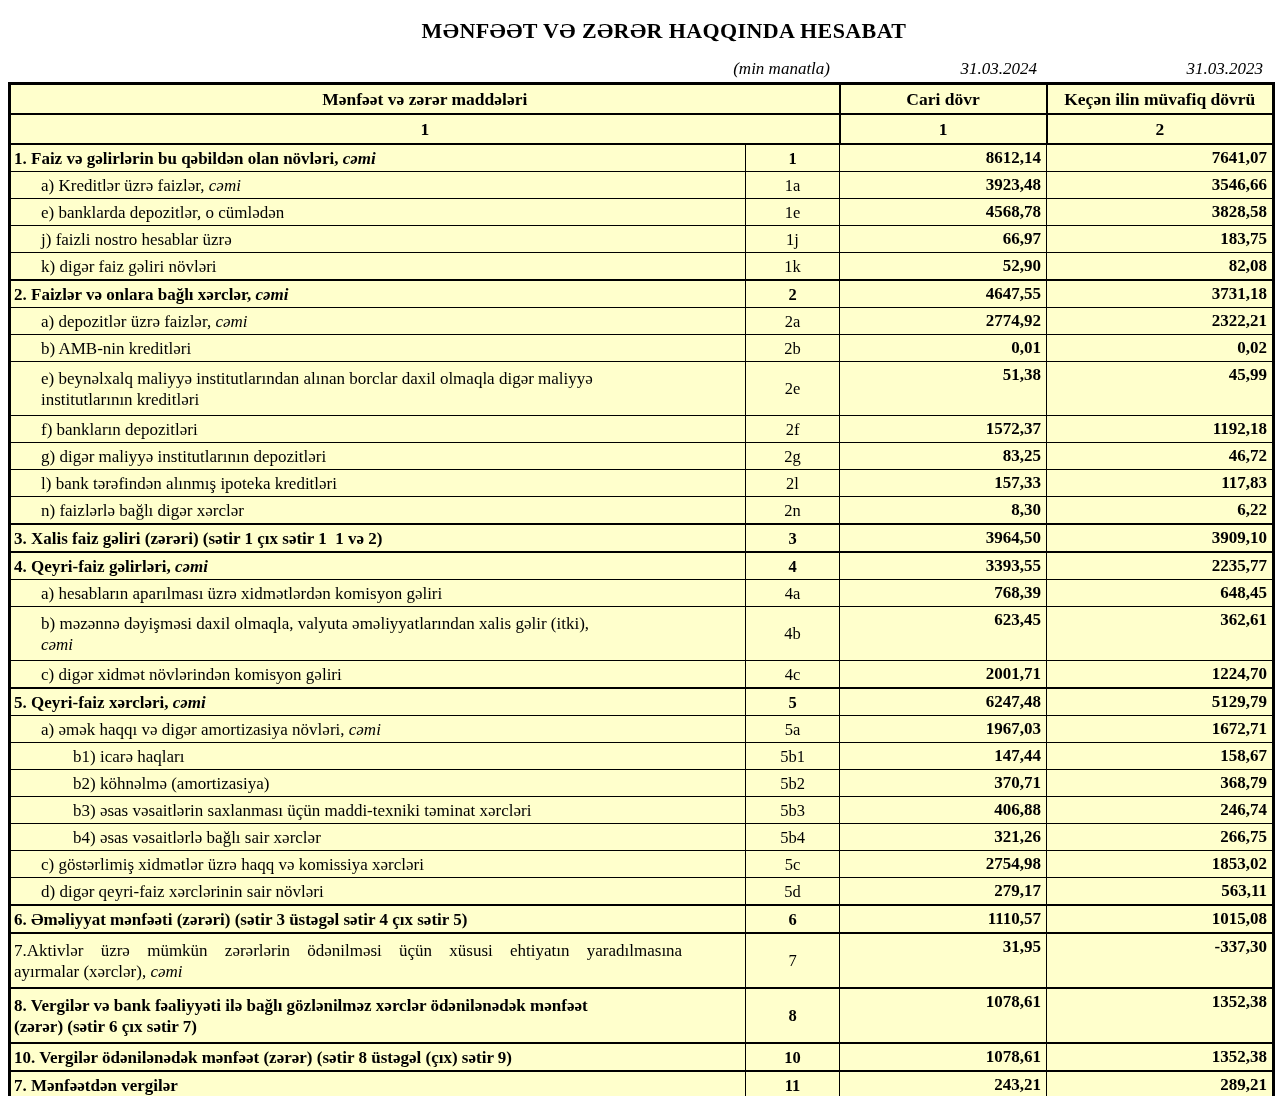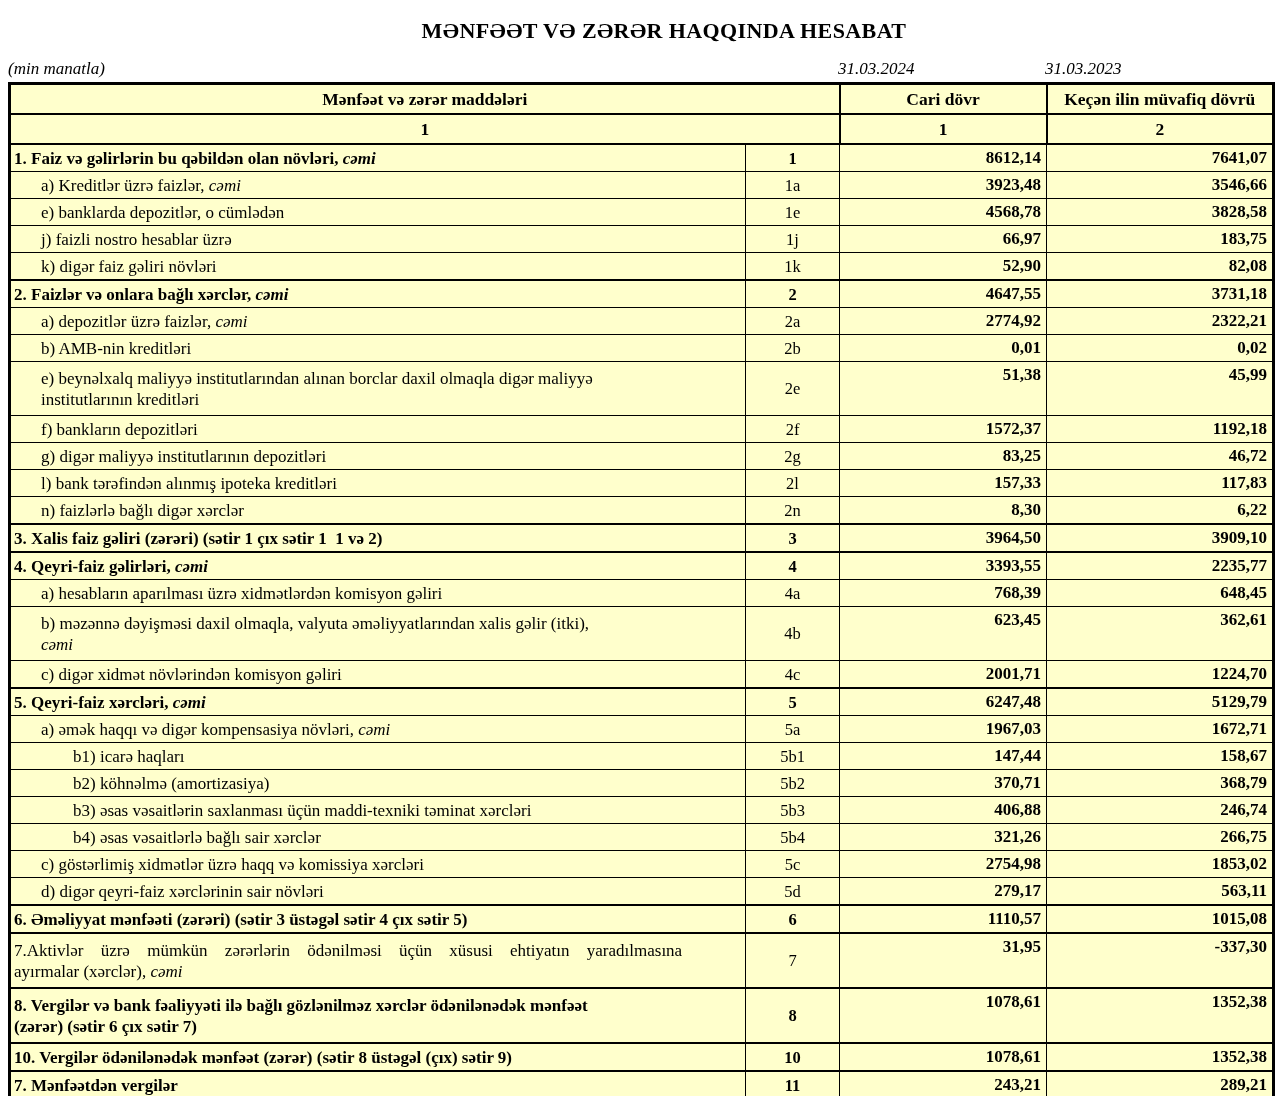--- a/index.html
+++ b/index.html
@@ -21,21 +21,21 @@
     letter-spacing: 0.4px;
     padding-left: 48px;
   }
   .subtitle-row {
     display: flex;
     margin: 15px 8px 3px 8px;
     font-style: italic;
     font-size: 17px;
     line-height: 20px;
   }
-  .subtitle-row > div { box-sizing: border-box; text-align: left; }
+  .subtitle-row > div { box-sizing: border-box; text-align: right; }
   .sub-note { width: 830px; padding-right: 8px; }
   .sub-date-cur { width: 207px; padding-right: 8px; }
   .sub-date-prev { width: 227px; padding-right: 9px; }
 
   table.pnl {
     margin: 0 8px;
     width: 1264px;
     table-layout: fixed;
     border-collapse: collapse;
     border: 3px solid #000;
@@ -233,21 +233,21 @@
   </tr>
 
   <tr class="sep">
     <td class="c-label ind0 b"><span>5. Qeyri-faiz xərcləri, </span><i>cəmi</i></td>
     <td class="c-code b">5</td>
     <td class="c-val">6247,48</td>
     <td class="c-val">5129,79</td>
   </tr>
 
   <tr>
-    <td class="c-label ind1"><span>a) əmək haqqı və digər kompensasiya növləri, </span><i>cəmi</i></td>
+    <td class="c-label ind1"><span>a) əmək haqqı və digər amortizasiya növləri, </span><i>cəmi</i></td>
     <td class="c-code">5a</td>
     <td class="c-val">1967,03</td>
     <td class="c-val">1672,71</td>
   </tr>
 
   <tr>
     <td class="c-label ind2"><span>b1) icarə haqları</span></td>
     <td class="c-code">5b1</td>
     <td class="c-val">147,44</td>
     <td class="c-val">158,67</td>

